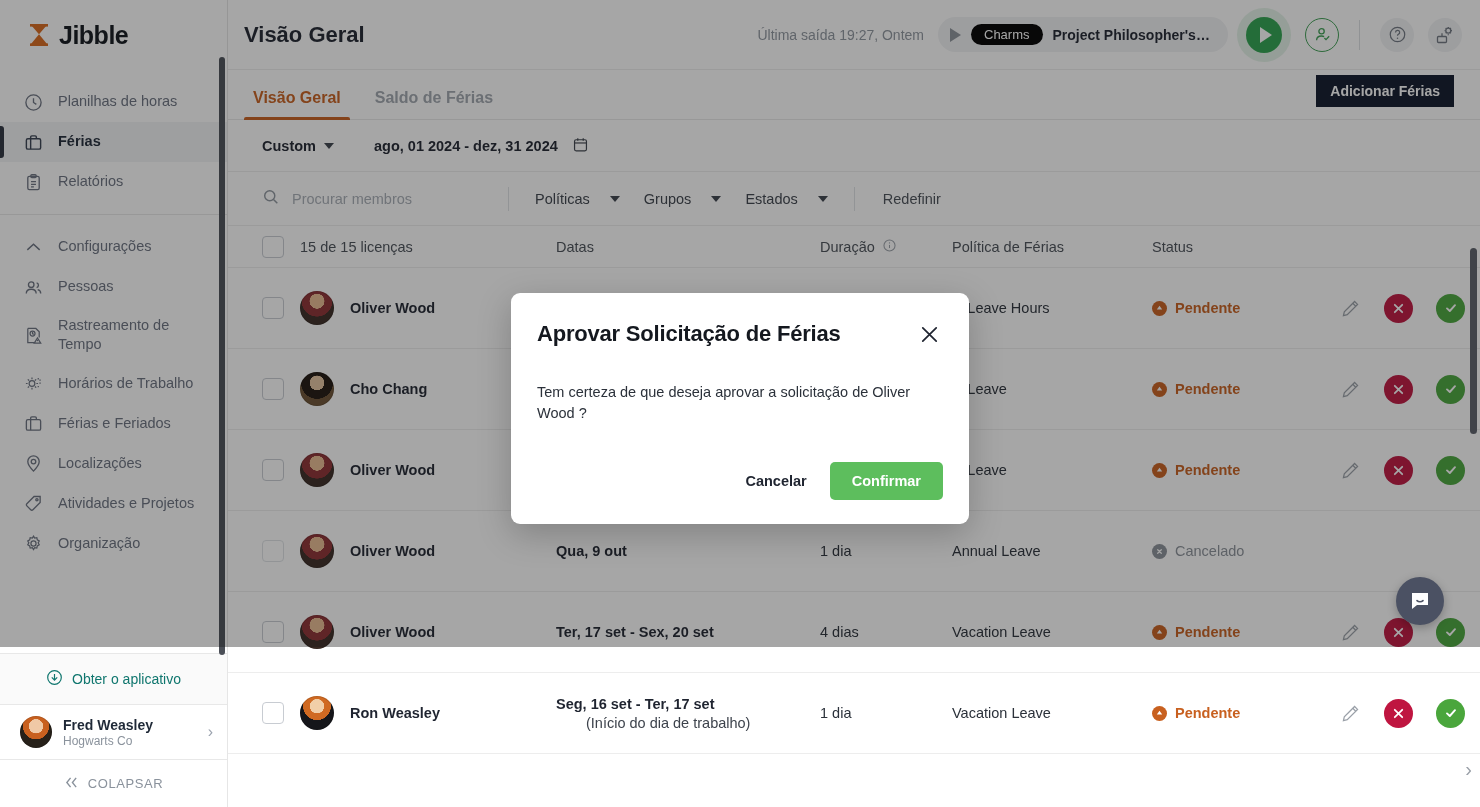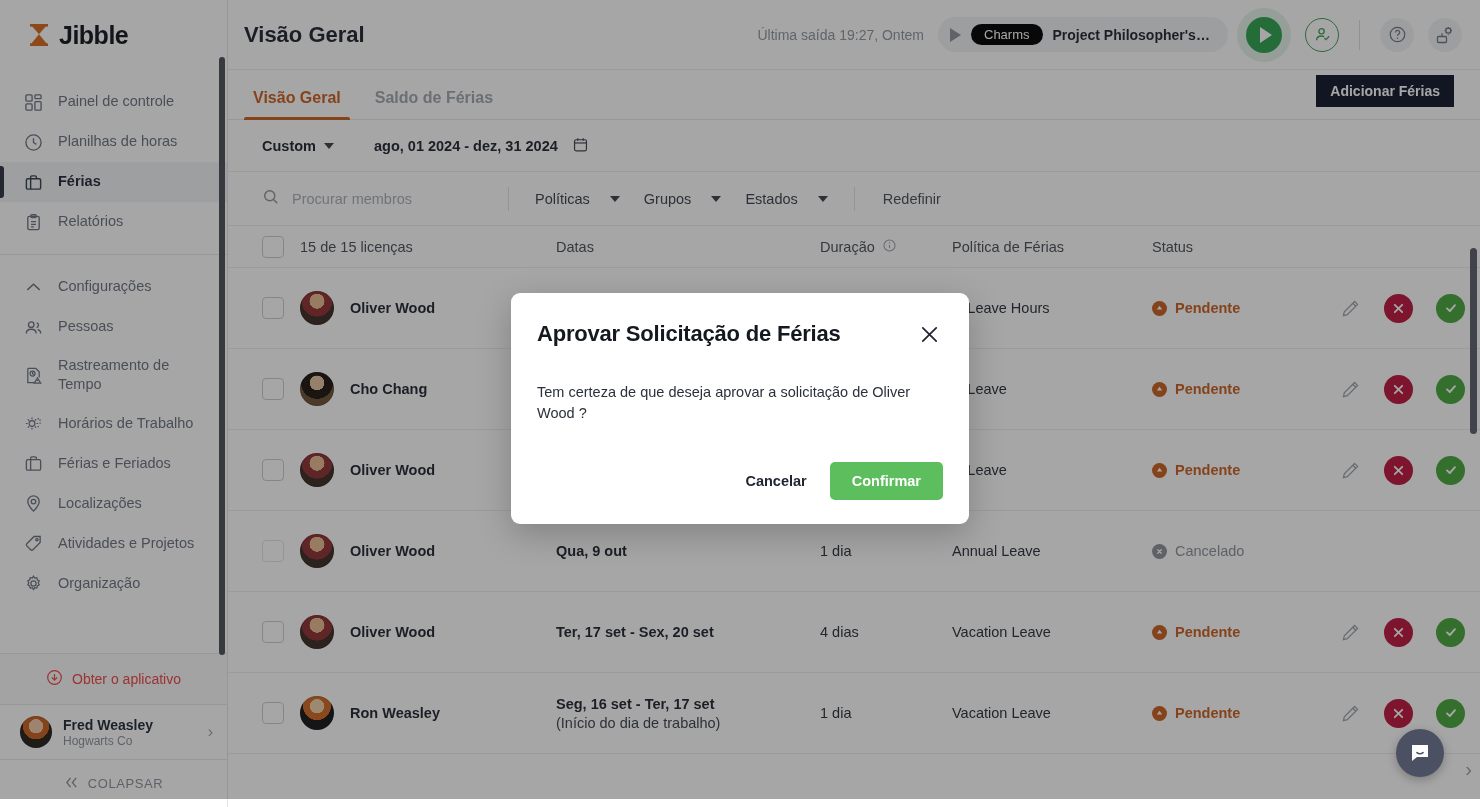--- a/index.html
+++ b/index.html
@@ -4,21 +4,21 @@
 <style>
   * { box-sizing: border-box; margin: 0; padding: 0; }
   html, body {
     width: 1480px; height: 807px;
     overflow: hidden;
     font-family: "Liberation Sans", sans-serif;
     background: #ffffff;
   }
   #app {
     position: relative;
-    width: 1480px; height: 799px;
+    width: 1480px; height: 647px;
     background: #ffffff;
   }
 
   
   .backdrop {
     position: absolute;
     inset: 0;
     background: rgba(20,20,20,0.38);
     z-index: 50;
   }
@@ -96,21 +96,21 @@
     margin: 12px 0 12px 0;
   }
   .getapp {
     flex: 0 0 auto;
     border-top: 1px solid #e8e8e8;
     padding: 15px 0;
     display: flex;
     align-items: center;
     justify-content: center;
     gap: 9px;
-    color: #ef4444;
+    color: #0f766e;
     font-size: 14px;
     cursor: pointer;
     background: #fafafa;
   }
   .userbox {
     flex: 0 0 auto;
     border-top: 1px solid #e8e8e8;
     display: flex;
     align-items: center;
     gap: 11px;
@@ -394,21 +394,21 @@
     width: 34px; height: 34px;
     border-radius: 50%;
     flex: 0 0 34px;
     box-shadow: inset 0 0 0 1px rgba(0,0,0,0.12);
   }
   .av-oliver { background: radial-gradient(circle at 50% 30%, #e8bb92 0 25%, #8d2f33 26% 52%, #3a2b24 53% 100%); }
   .av-cho    { background: radial-gradient(circle at 50% 32%, #e4c3a0 0 25%, #20160f 26% 55%, #6d5234 56% 100%); }
   .av-ron    { background: radial-gradient(circle at 50% 30%, #f1cfa8 0 24%, #d06a22 25% 47%, #15161a 48% 100%); }
   .pname { font-size: 14.5px; font-weight: bold; color: #1f2430; }
   .dates { font-weight: bold; color: #1f2430; }
-  .dates .sub { display:block; font-weight: normal; color: #3d434c; margin-top: 3px; }
+  .dates .sub { display:block; font-weight: normal; color: #3d434c; margin-top: 3px; margin-left: 30px; }
   .status { display: flex; align-items: center; gap: 8px; }
   .st-pend { color: #c8601f; font-weight: bold; }
   .st-canc { color: #8b9199; }
   .dot {
     width: 15px; height: 15px; border-radius: 50%;
     display: flex; align-items: center; justify-content: center;
     flex: 0 0 15px;
   }
   .dot-pend { background: #c8601f; }
   .dot-canc { background: #8b9199; }
@@ -508,31 +508,20 @@
         <svg width="26" height="26" viewBox="0 0 26 26">
           <path d="M5 3 H21 L13 12.2 L21 22 H5 L13 12.2 Z" fill="#d96a1e"></path>
           <rect x="4" y="2" width="18" height="2.6" fill="#d96a1e"></rect>
           <rect x="4" y="21.4" width="18" height="2.6" fill="#d96a1e"></rect>
         </svg>
       </span>
       <span class="brand-name">Jibble</span>
     </div>
 
     <div class="nav">
-      <div class="nav-item">
-        <span class="ic">
-          <svg width="19" height="19" viewBox="0 0 20 20" fill="none" stroke="currentColor" stroke-width="1.4">
-            <rect x="2" y="2" width="6.5" height="6.5" rx="1"></rect>
-              <rect x="11.5" y="2" width="6.5" height="4" rx="1"></rect>
-            <rect x="2" y="11.5" width="6.5" height="6.5" rx="1"></rect>
-              <rect x="11.5" y="9" width="6.5" height="9" rx="1"></rect>
-          </svg>
-        </span>
-        <span>Painel de controle</span>
-      </div>
       <div class="nav-item">
         <span class="ic">
           <svg width="19" height="19" viewBox="0 0 20 20" fill="none" stroke="currentColor" stroke-width="1.4">
             <circle cx="10" cy="10" r="8"></circle>
               <path d="M10 5.5V10l3 2"></path>
           </svg>
         </span>
         <span>Planilhas de horas</span>
       </div>
       <div class="nav-item active">

